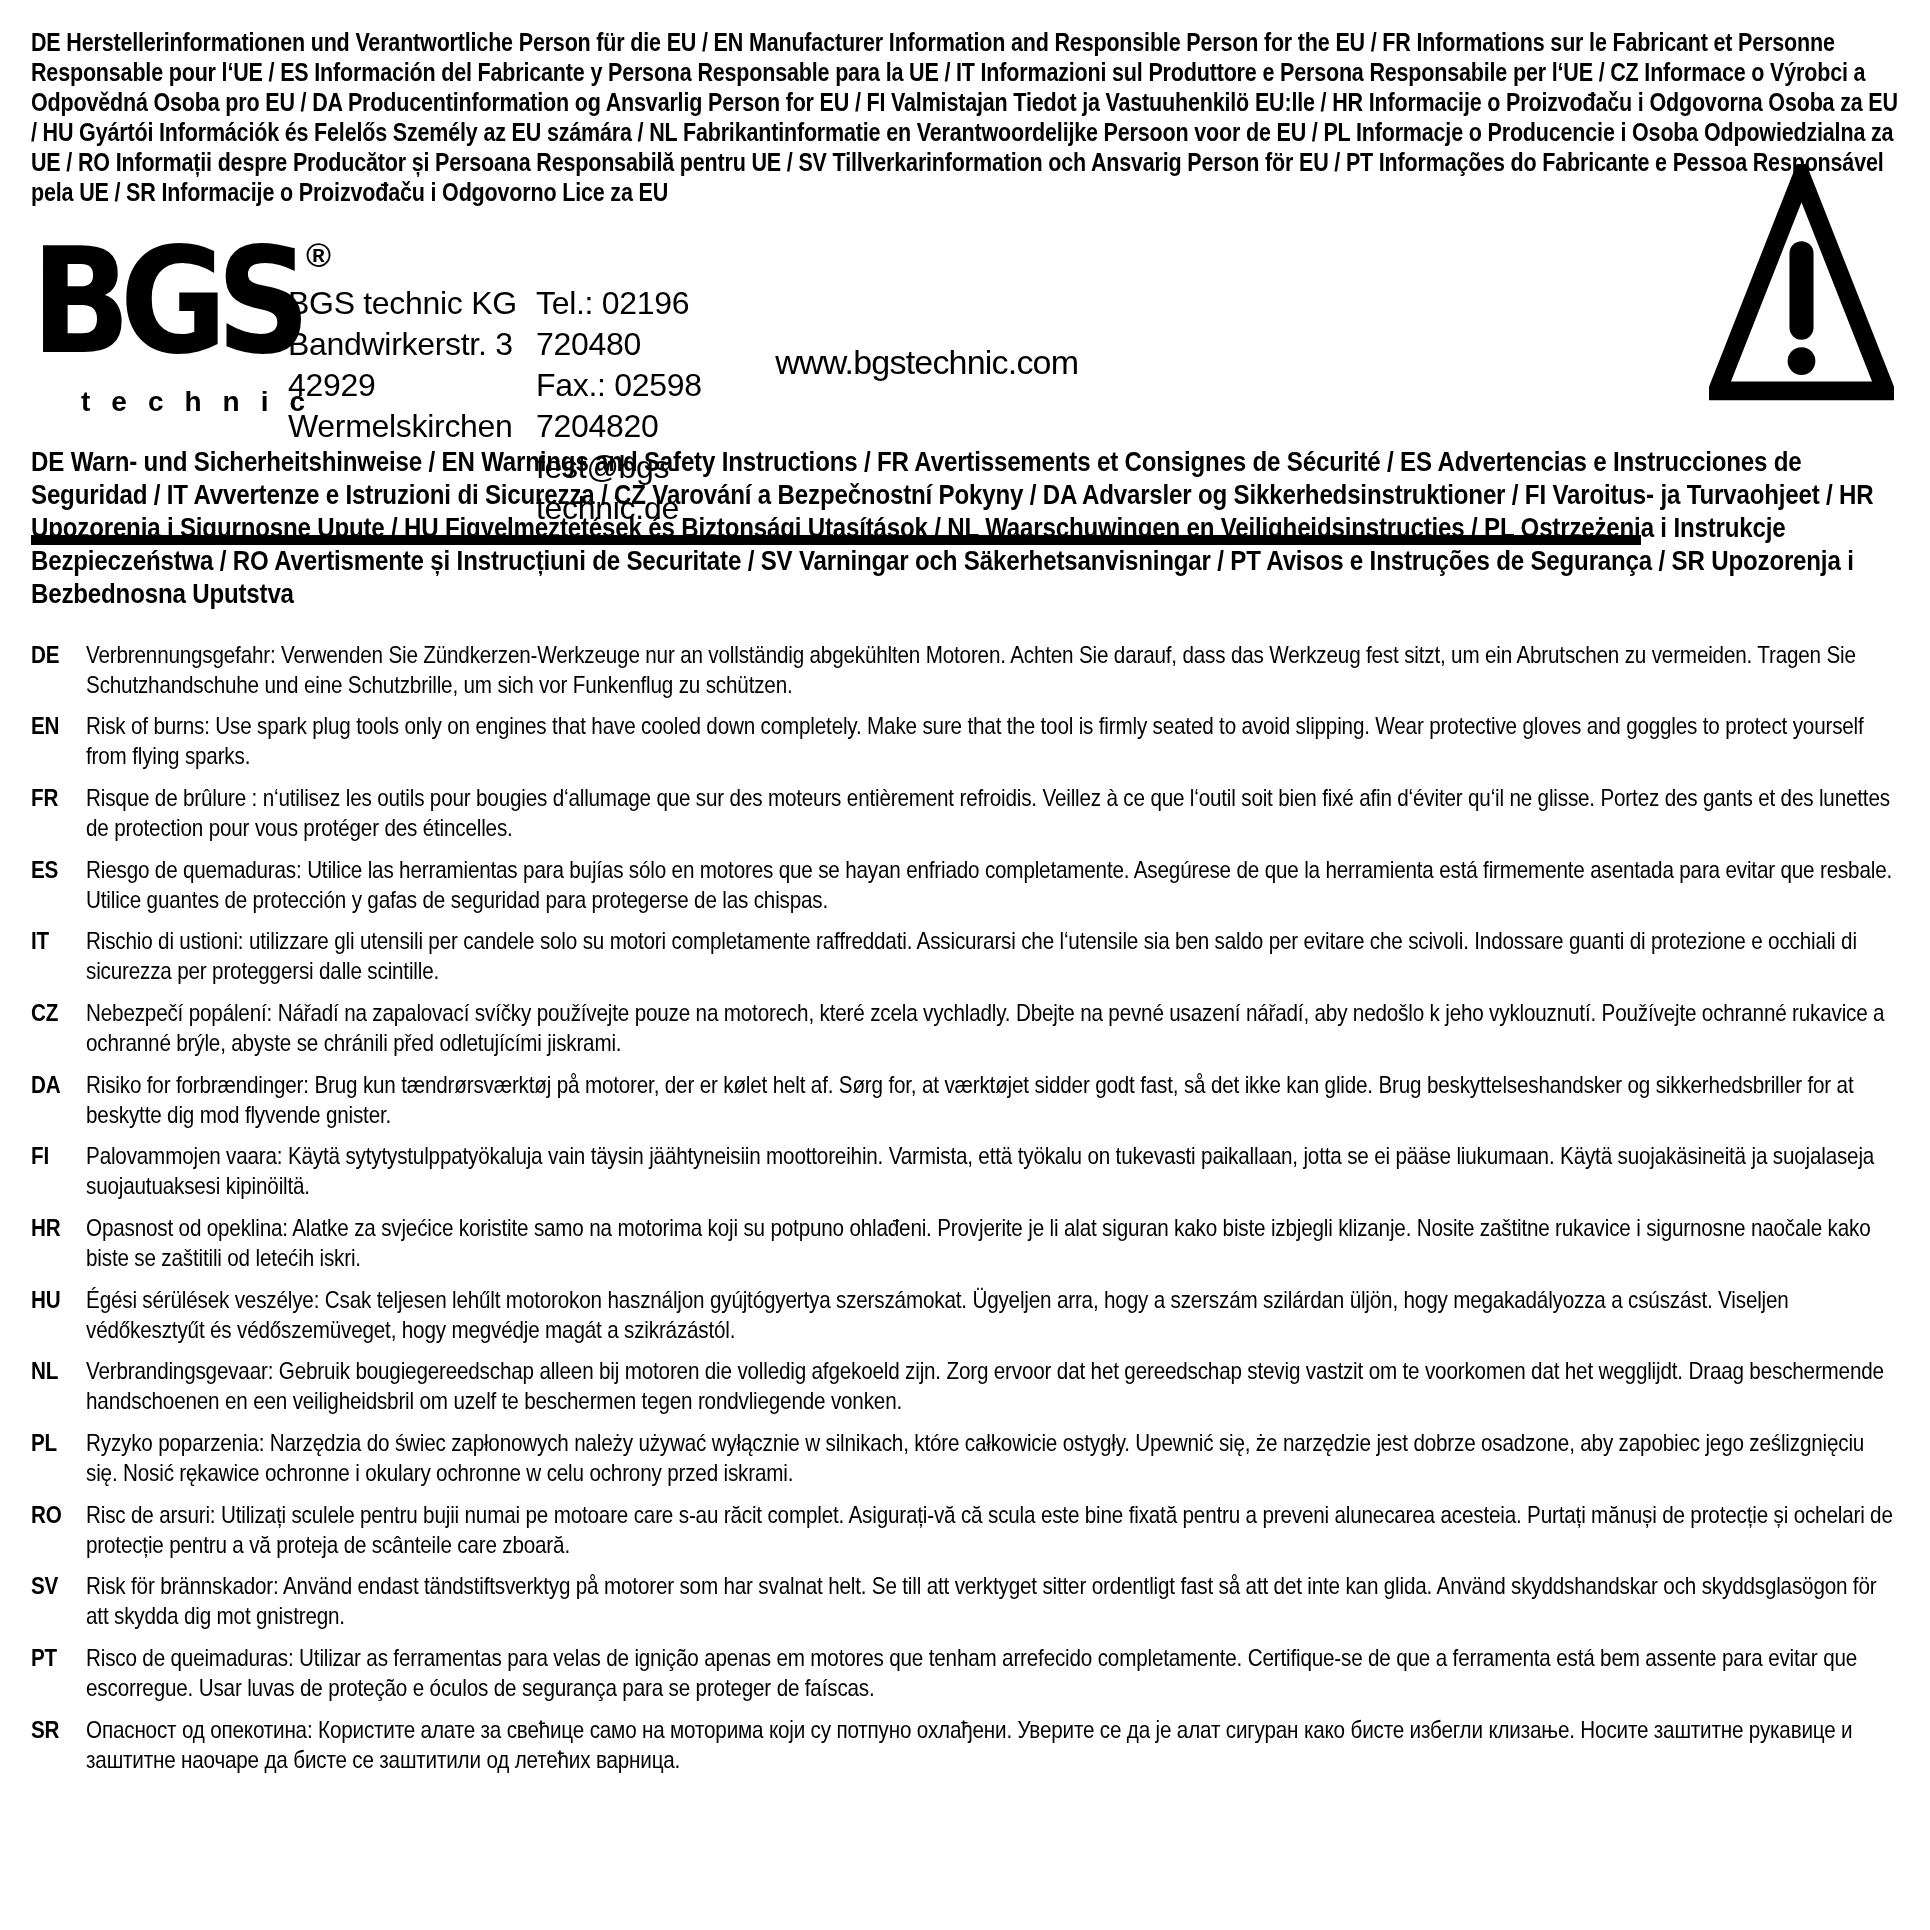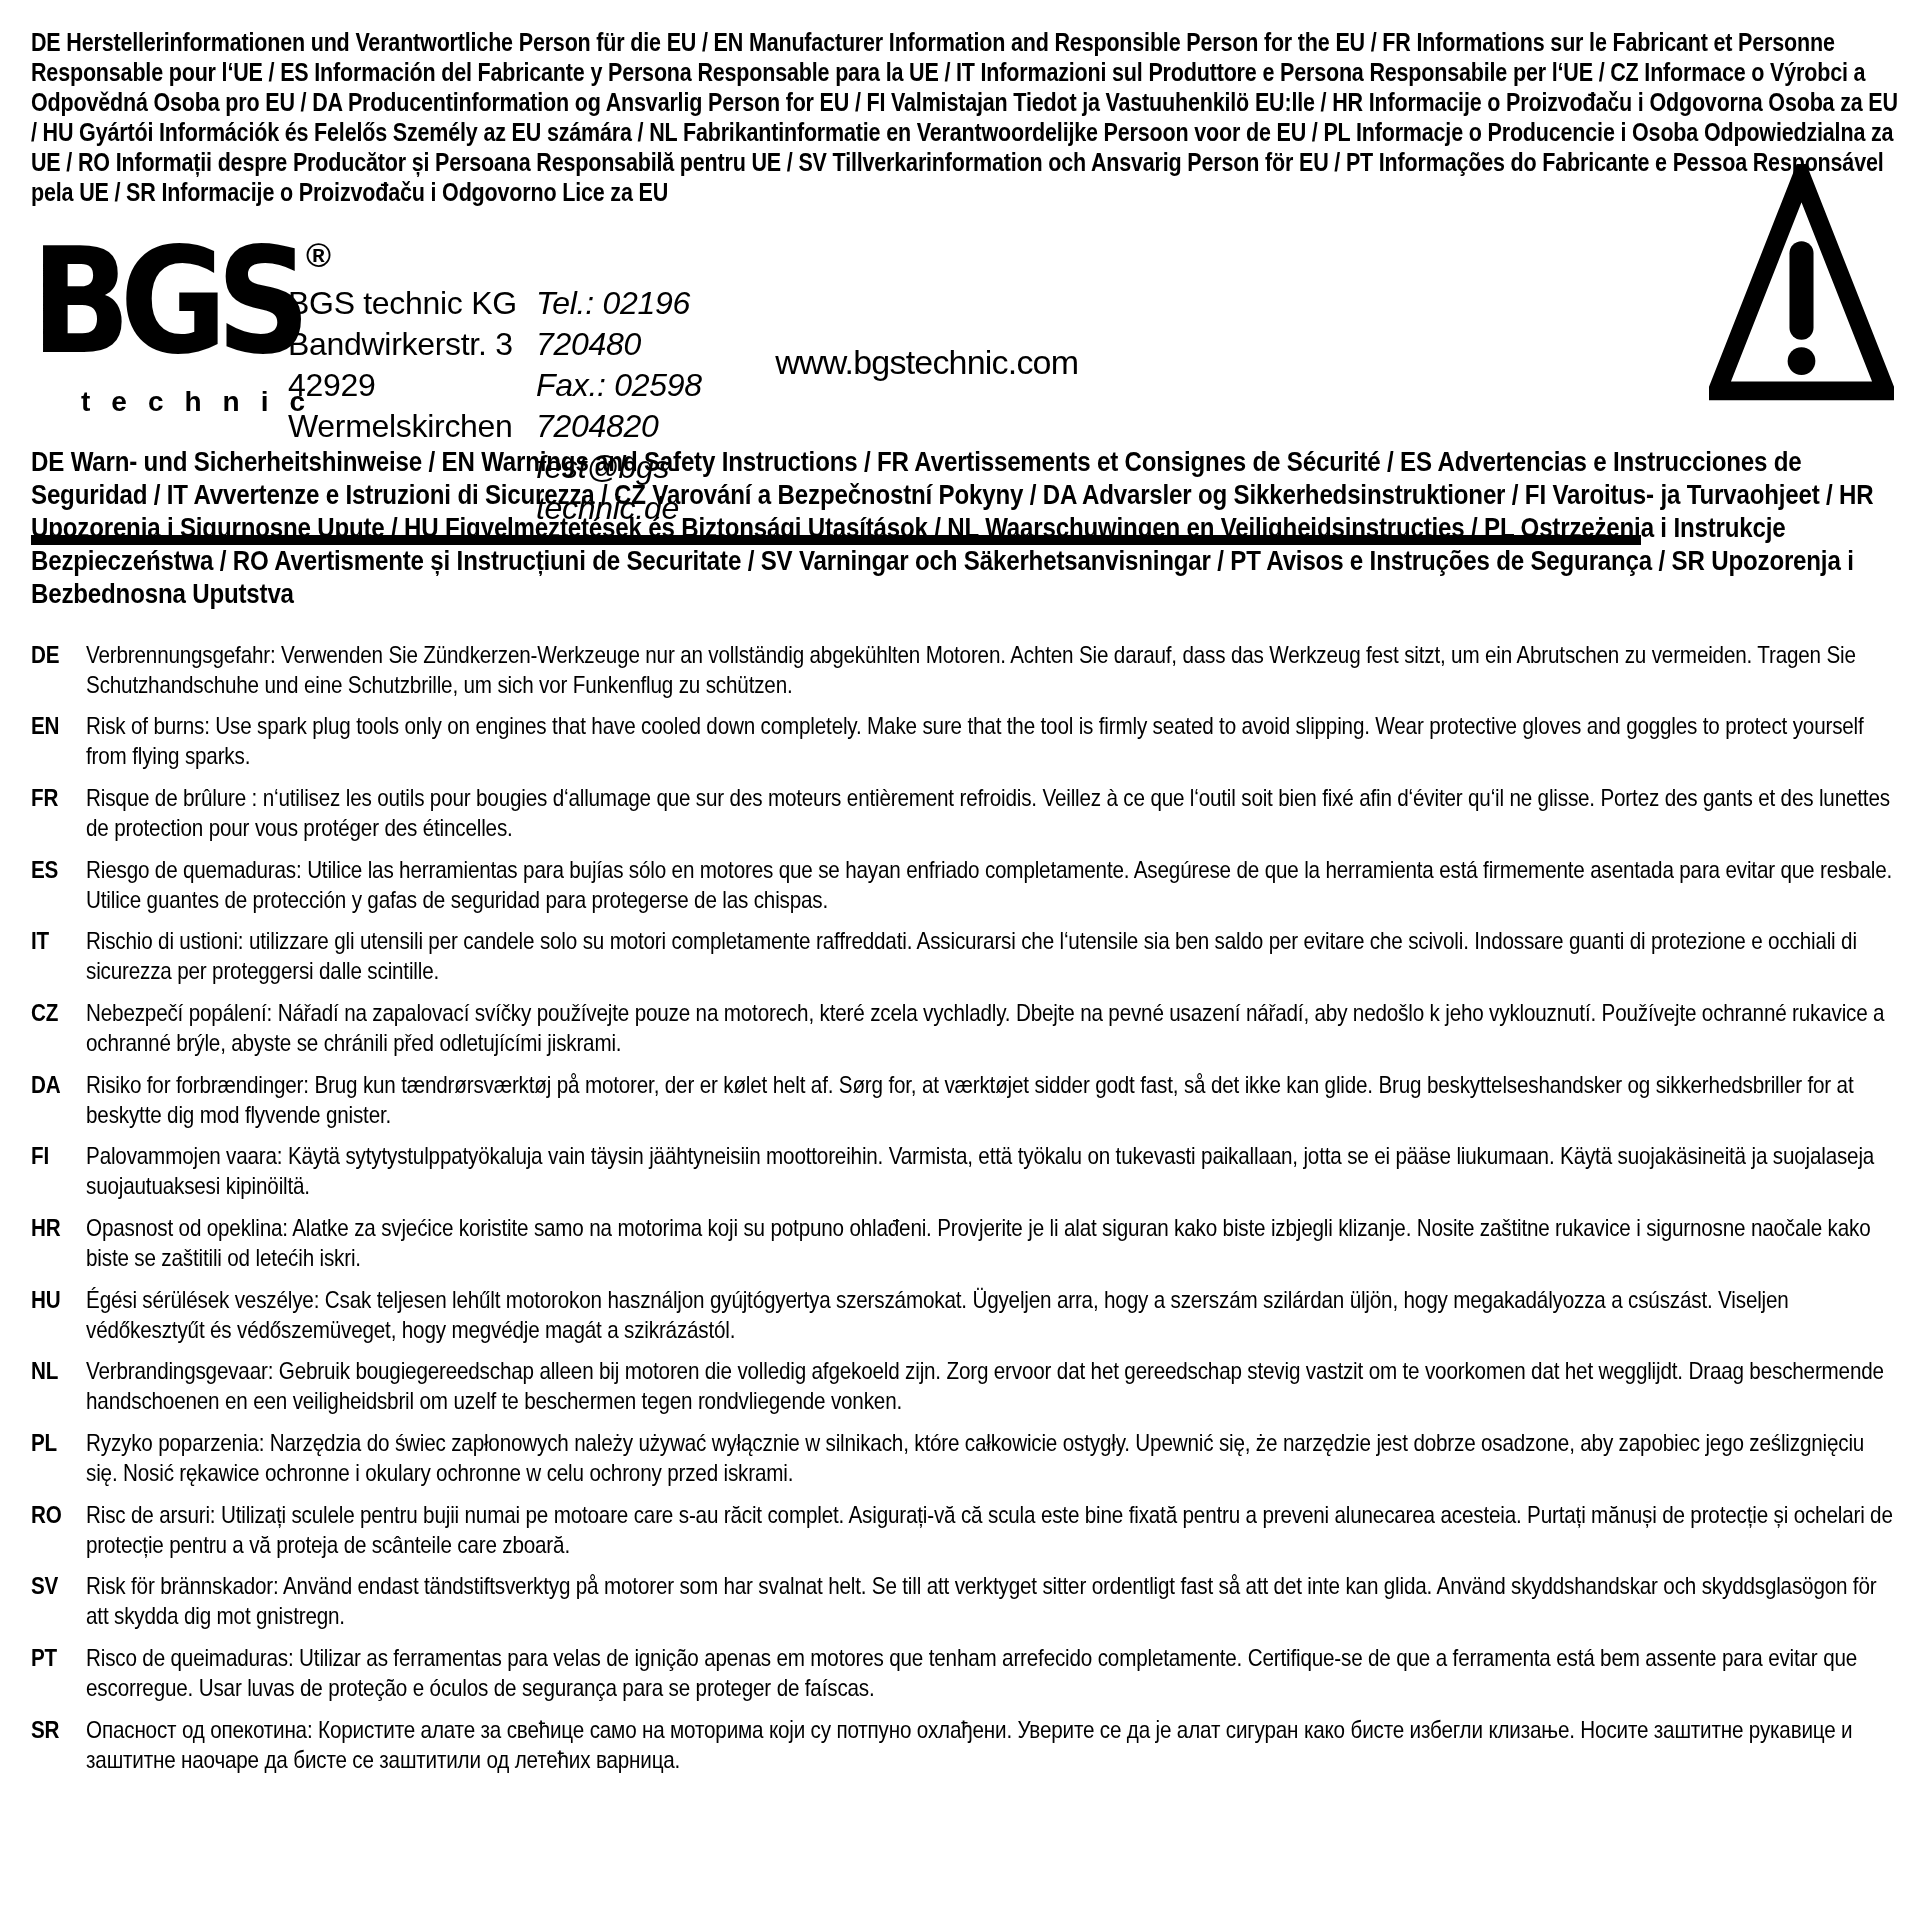--- a/index.html
+++ b/index.html
@@ -69,21 +69,21 @@
     padding-left: 50px;
     white-space: nowrap;
   }
   .address, .contact {
     margin-top: 40px;
     font-size: 32px;
     line-height: 41px;
     letter-spacing: -0.3px;
   }
   .address { width: 248px; }
-  .contact { width: 233px; font-style: italic; }
+  .contact { width: 233px; }
   .website {
     margin-top: 100px;
     margin-left: 6.2px;
     font-size: 34px;
     font-weight: normal;
     letter-spacing: -0.8px;
     white-space: nowrap;
   }
   .warning-triangle {
     position: absolute;

